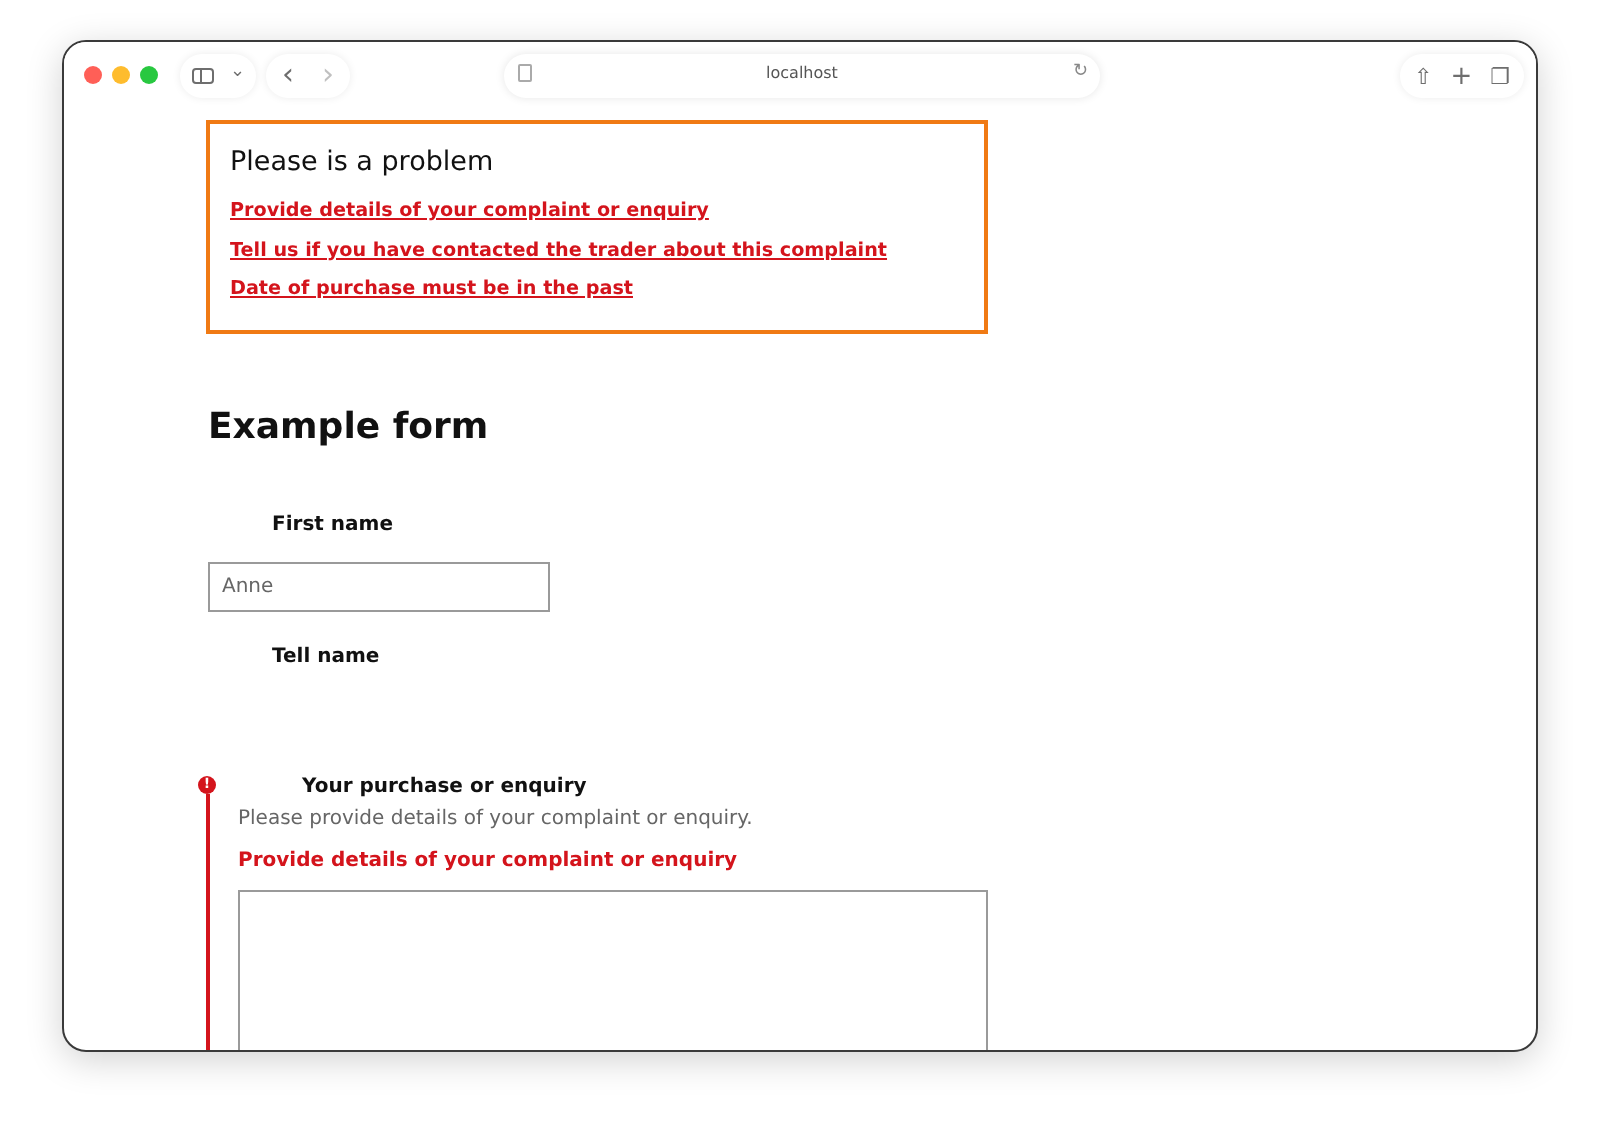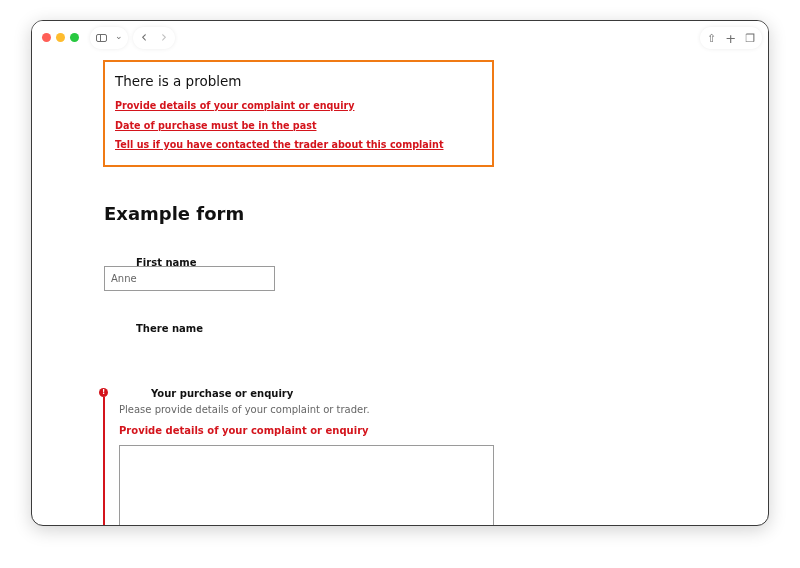--- a/index.html
+++ b/index.html
@@ -53,43 +53,48 @@
         <span style="position:absolute;left:3px;top:0;bottom:0;width:1px;background:#6e6e6e"></span>
       </span>
       <span class="ic" style="font-size:9px;margin-top:-4px">⌄</span>
     </div>
 
     <div class="pill" style="left:101px;width:42px;padding:0 8px;justify-content:space-between">
       <span class="ic" style="font-size:15px;margin-top:-2px">‹</span>
       <span class="ic" style="font-size:15px;margin-top:-2px;color:#c0c0c0">›</span>
     </div>
 
+    <div class="url">
+      <span class="page-ic"></span>
+      <div class="host">localhost</div>
+      <span class="reload">↻</span>
+    </div>
 
     <div class="pill" style="left:668px;width:62px;padding:0 7px;justify-content:space-between">
       <span class="ic">⇧</span>
       <span class="ic" style="font-size:13px">+</span>
       <span class="ic">❐</span>
     </div>
   </div>
 
   <div class="content">
     <div class="err-summary">
-      <h2>There is a problem</h2>
+      <h2>Please is a problem</h2>
       <a href="#">Provide details of your complaint or enquiry</a>
+      <a href="#">Tell us if you have contacted the trader about this complaint</a>
       <a href="#">Date of purchase must be in the past</a>
-      <a href="#">Tell us if you have contacted the trader about this complaint</a>
     </div>
 
     <h1 class="title">Example form</h1>
 
     <label class="label" style="left:72px;top:202px">First name</label>
-    <div class="inp" style="left:72px;top:211px">Anne</div>
+    <div class="inp" style="left:72px;top:226px">Anne</div>
 
-    <label class="label" style="left:72px;top:268px">There name</label>
+    <label class="label" style="left:72px;top:268px">Tell name</label>
 
     <div class="err-bar"></div>
     <div class="err-dot">!</div>
     <label class="label" style="left:87px;top:333px">Your purchase or enquiry</label>
-    <div class="hint">Please provide details of your complaint or trader.</div>
+    <div class="hint">Please provide details of your complaint or enquiry.</div>
     <div class="err-msg">Provide details of your complaint or enquiry</div>
     <div class="textarea"></div>
   </div>
 </div>
 
 </body></html>

